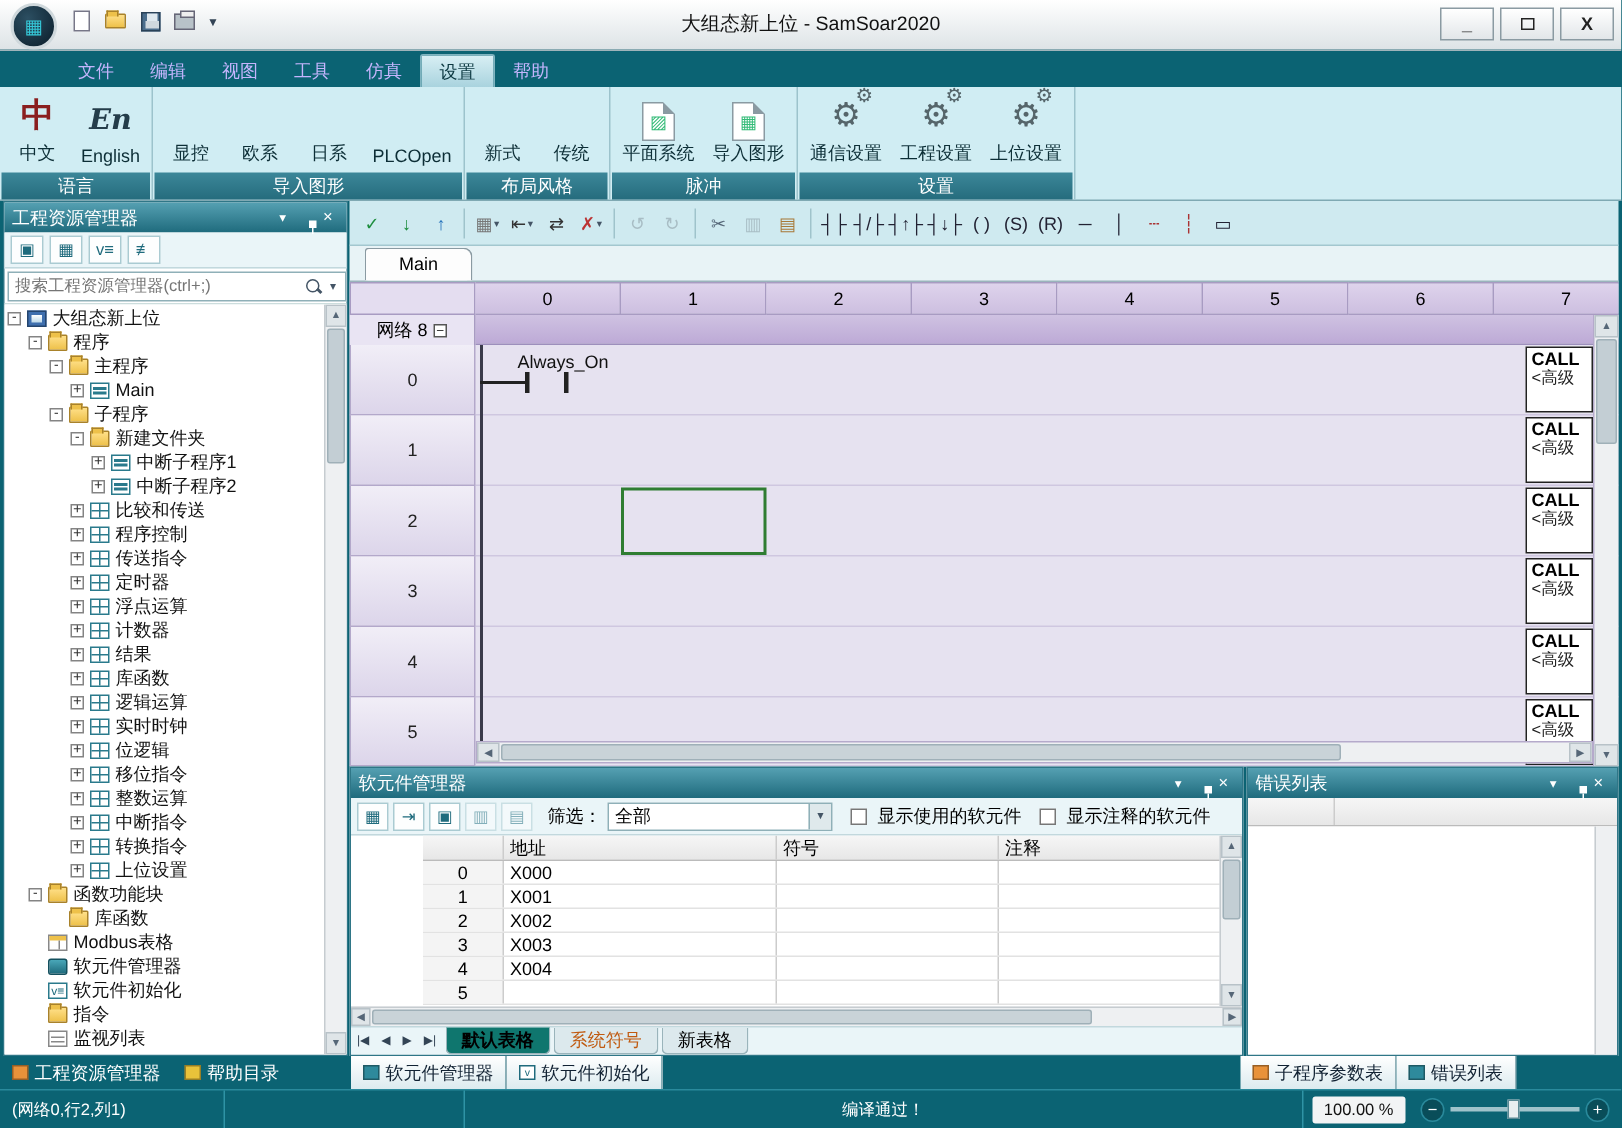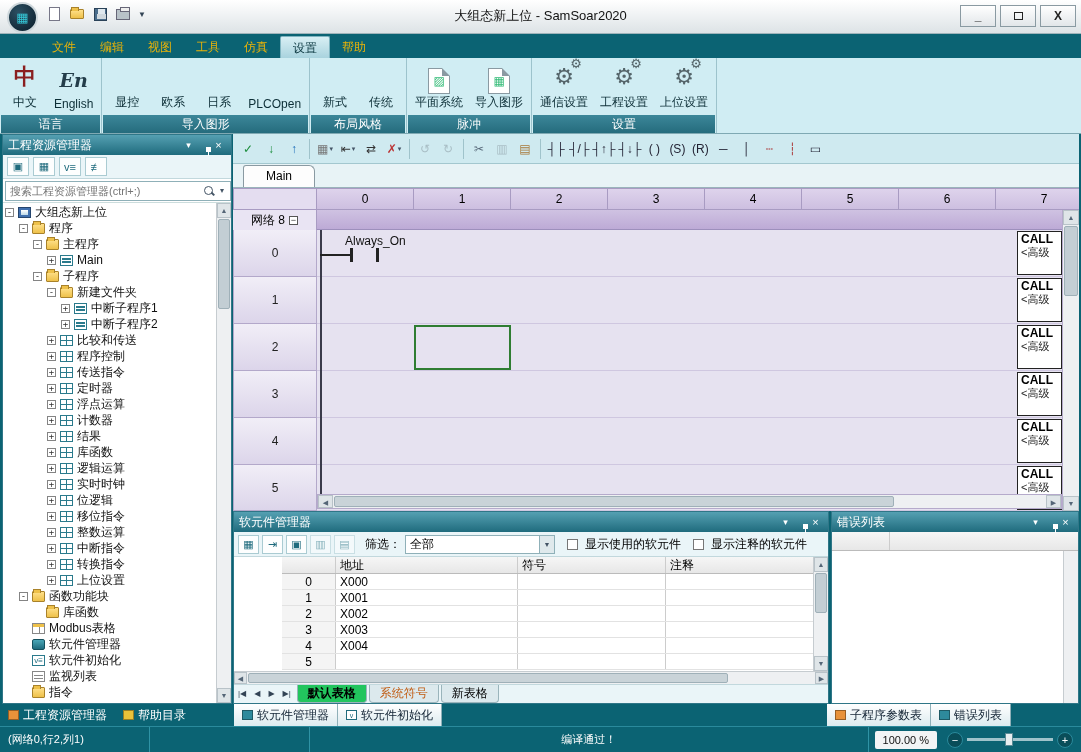--- a/index.html
+++ b/index.html
@@ -20,21 +20,21 @@
   .ic-printer{width:14px;height:11px;background:#b8c2c8;border:1px solid #667;position:relative;}
   .ic-printer::before{content:"";position:absolute;left:3px;top:-3px;width:8px;height:3px;background:#eee;border:1px solid #667;}
   .qdrop{font-size:8px;color:#345;}
   .title{position:absolute;left:0;right:0;top:0;height:34px;line-height:32px;text-align:center;font-size:13px;color:#111;}
   .wincontrols{position:absolute;right:5px;top:5px;display:flex;gap:4px;z-index:5;}
   .wbtn{width:36px;height:22px;background:linear-gradient(#fff,#e2e6e9);border:1px solid #8a9aa2;display:flex;align-items:center;justify-content:center;font-size:12px;font-weight:bold;color:#222;}
   .wbtn .sq{width:9px;height:8px;border:1px solid #222;}
 
   
   .menubar{position:absolute;top:34px;left:0;right:0;height:24px;background:#0b6373;display:flex;align-items:flex-end;padding-left:40px;}
-  .mitem{padding:3px 12px;color:#eab308;font-size:12px;height:22px;}
+  .mitem{padding:3px 12px;color:#c4b5fd;font-size:12px;height:22px;}
   .mitem.active{background:linear-gradient(#d8eff4,#a9d3de);color:#0b3740;border:1px solid #7fb4c0;border-bottom:none;border-radius:2px 2px 0 0;}
 
   
   .ribbon{position:absolute;top:58px;left:0;right:0;height:76px;background:#d0edf3;display:flex;border-bottom:1px solid #7fa9b3;}
   .rgroup{display:flex;flex-direction:column;border-right:1px solid #9cc3cc;}
   .rbtns{flex:1;display:flex;align-items:stretch;padding:2px 8px;gap:12px;}
   .rbtn{display:flex;flex-direction:column;align-items:center;justify-content:flex-end;min-width:34px;padding-bottom:2px;}
   .ric{height:34px;display:flex;align-items:center;justify-content:center;font-size:22px;color:#555;}
   .rlbl{font-size:12px;color:#0c2e36;white-space:nowrap;}
   .rglabel{height:18px;background:linear-gradient(#3c8799,#256c7d);color:#fff;text-align:center;font-size:12px;line-height:18px;margin:0 1px;}
@@ -142,21 +142,21 @@
   .c.c2{width:148px;flex:none;}
   .c.c3{flex:1;}
   .dtr{display:flex;height:16px;border-bottom:1px solid #e2e2e2;font-size:12px;}
   .dtr .c0{background:#f4f4f4;text-align:center;}
   .dev-hscroll{height:13px;background:#eef0f2;border-top:1px solid #c6ccd0;position:relative;flex:none;}
   .dev-hscroll .ghbtn{width:13px;line-height:11px;}
   .dev-hscroll .ghthumb{left:14px;width:480px;}
   .dev-footer{height:19px;display:flex;align-items:flex-end;background:#eaf5f8;border-top:1px solid #c2d8dd;flex:none;}
   .navbtn{font-size:8px;color:#345;padding:0 4px;line-height:18px;}
   .dtab{height:18px;line-height:17px;padding:0 10px;font-size:12px;border:1px solid #9ab4bb;border-top:none;background:#dce9ed;margin-left:2px;border-radius:0 0 4px 4px;}
-  .dtab.active{background:#22c55e;font-weight:bold;}
+  .dtab.active{background:#0f766e;font-weight:bold;}
   .dtab.system{color:#c05a10;}
 
   
   .err-panel{position:absolute;left:831px;top:511px;width:248px;height:193px;background:#fff;border:1px solid #2f7687;display:flex;flex-direction:column;}
   .err-head{display:flex;height:19px;background:linear-gradient(#f6f6f6,#e7e7e7);border-bottom:1px solid #bbb;font-size:12px;}
   .err-head .e0{width:58px;border-right:1px solid #ccc;}
   .err-head .e1{flex:1;padding-left:6px;line-height:18px;border-right:1px solid #ccc;}
   .err-body{flex:1;position:relative;background:#fff;}
 
   
@@ -493,28 +493,28 @@
         </div>
         <div class="titem">
           <span style="width: 14px; flex: 0 0 auto;"></span>
           <span class="tspace"></span>
           <span class="tico init-icon"></span>
           <span>软元件初始化</span>
         </div>
         <div class="titem">
           <span style="width: 14px; flex: 0 0 auto;"></span>
           <span class="tspace"></span>
+          <span class="tico folder-icon"></span>
+          <span>指令</span>
+        </div>
+        <div class="titem">
+          <span style="width: 14px; flex: 0 0 auto;"></span>
+          <span class="tspace"></span>
           <span class="tico watch-icon"></span>
           <span>监视列表</span>
-        </div>
-        <div class="titem">
-          <span style="width: 14px; flex: 0 0 auto;"></span>
-          <span class="tspace"></span>
-          <span class="tico folder-icon"></span>
-          <span>指令</span>
         </div>
       </div>
     <div class="vscroll">
       <div class="sbtn up">▲</div>
       <div class="sthumb" style="top:16px;height:90px;"></div>
       <div class="sbtn down">▼</div>
     </div>
   </div>
 </div>
 

